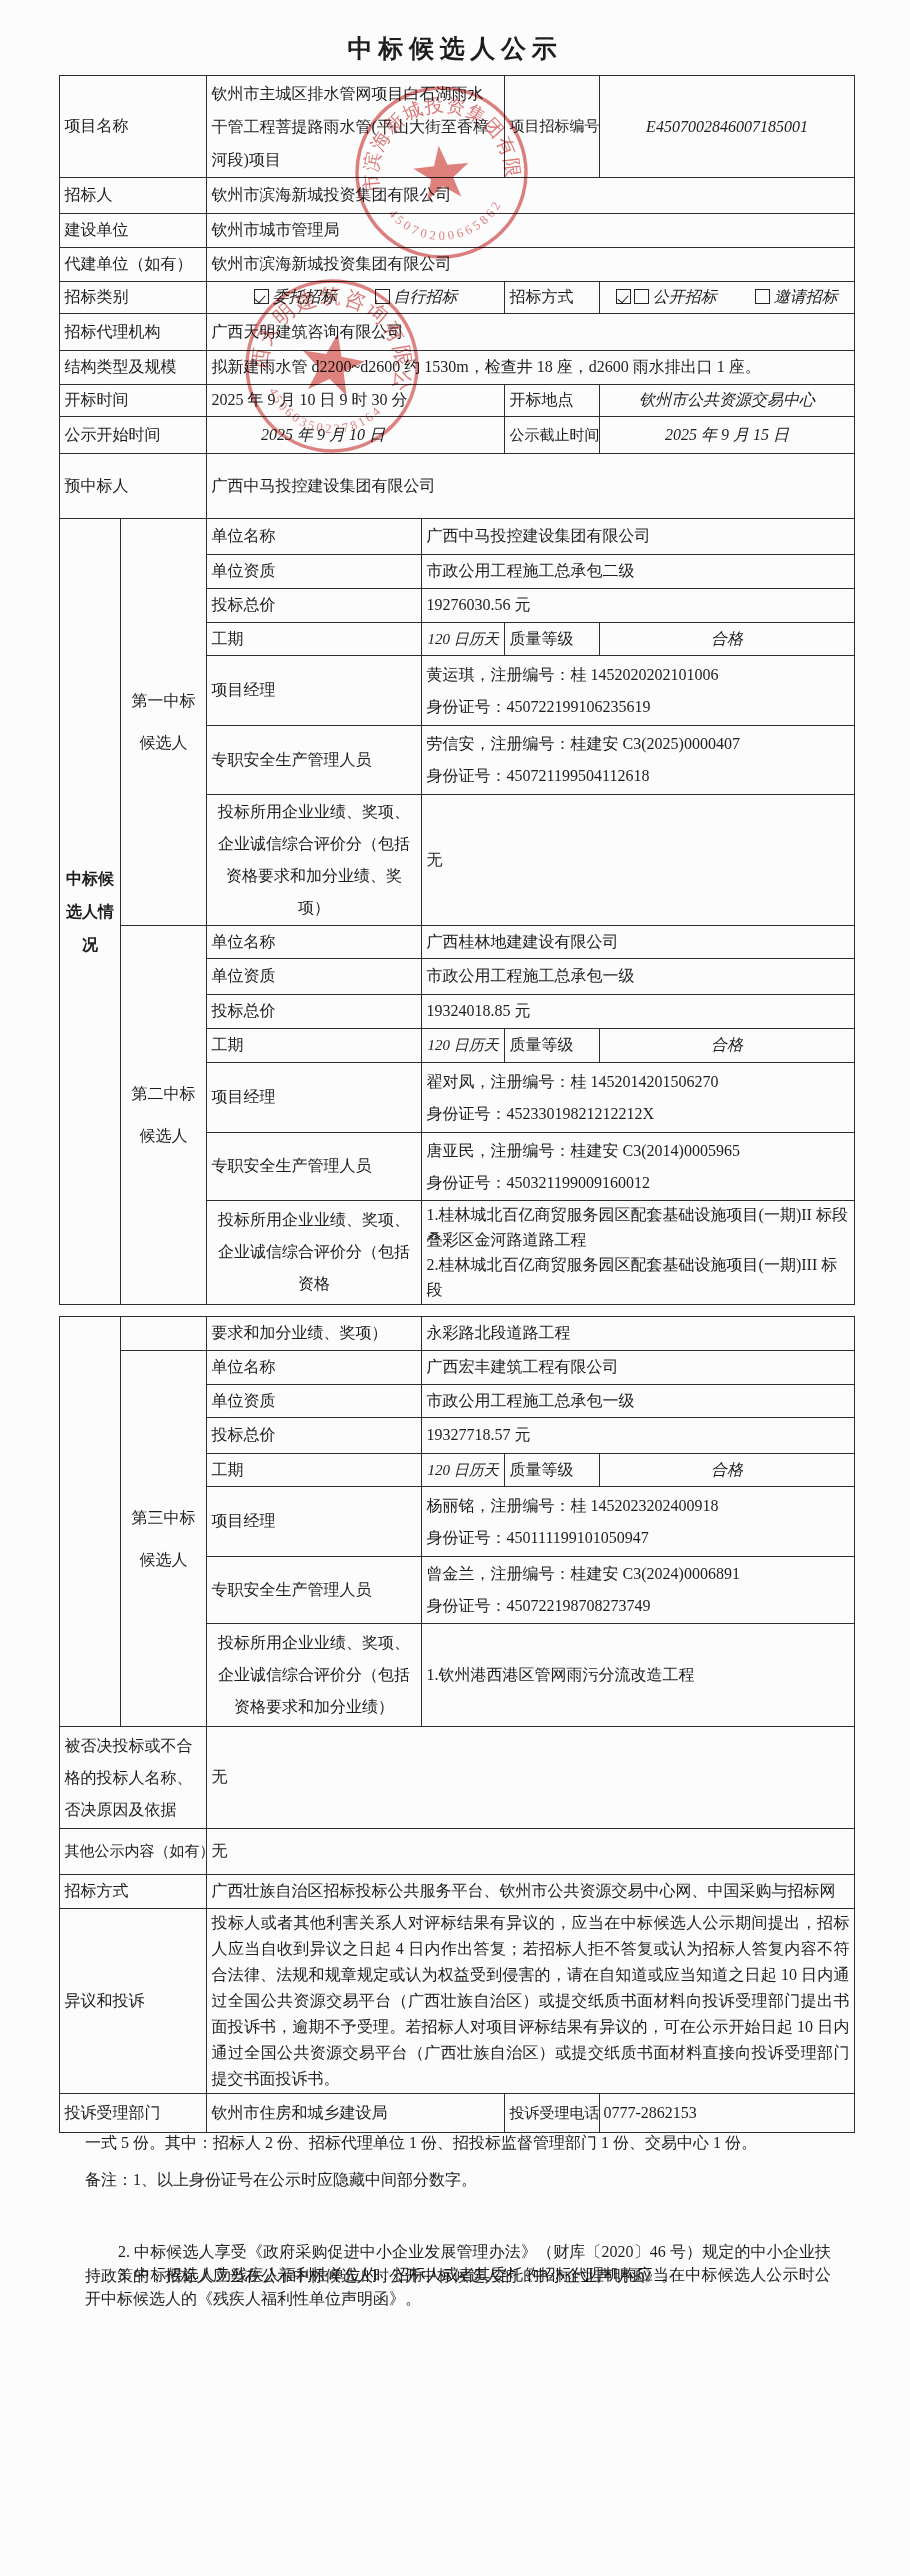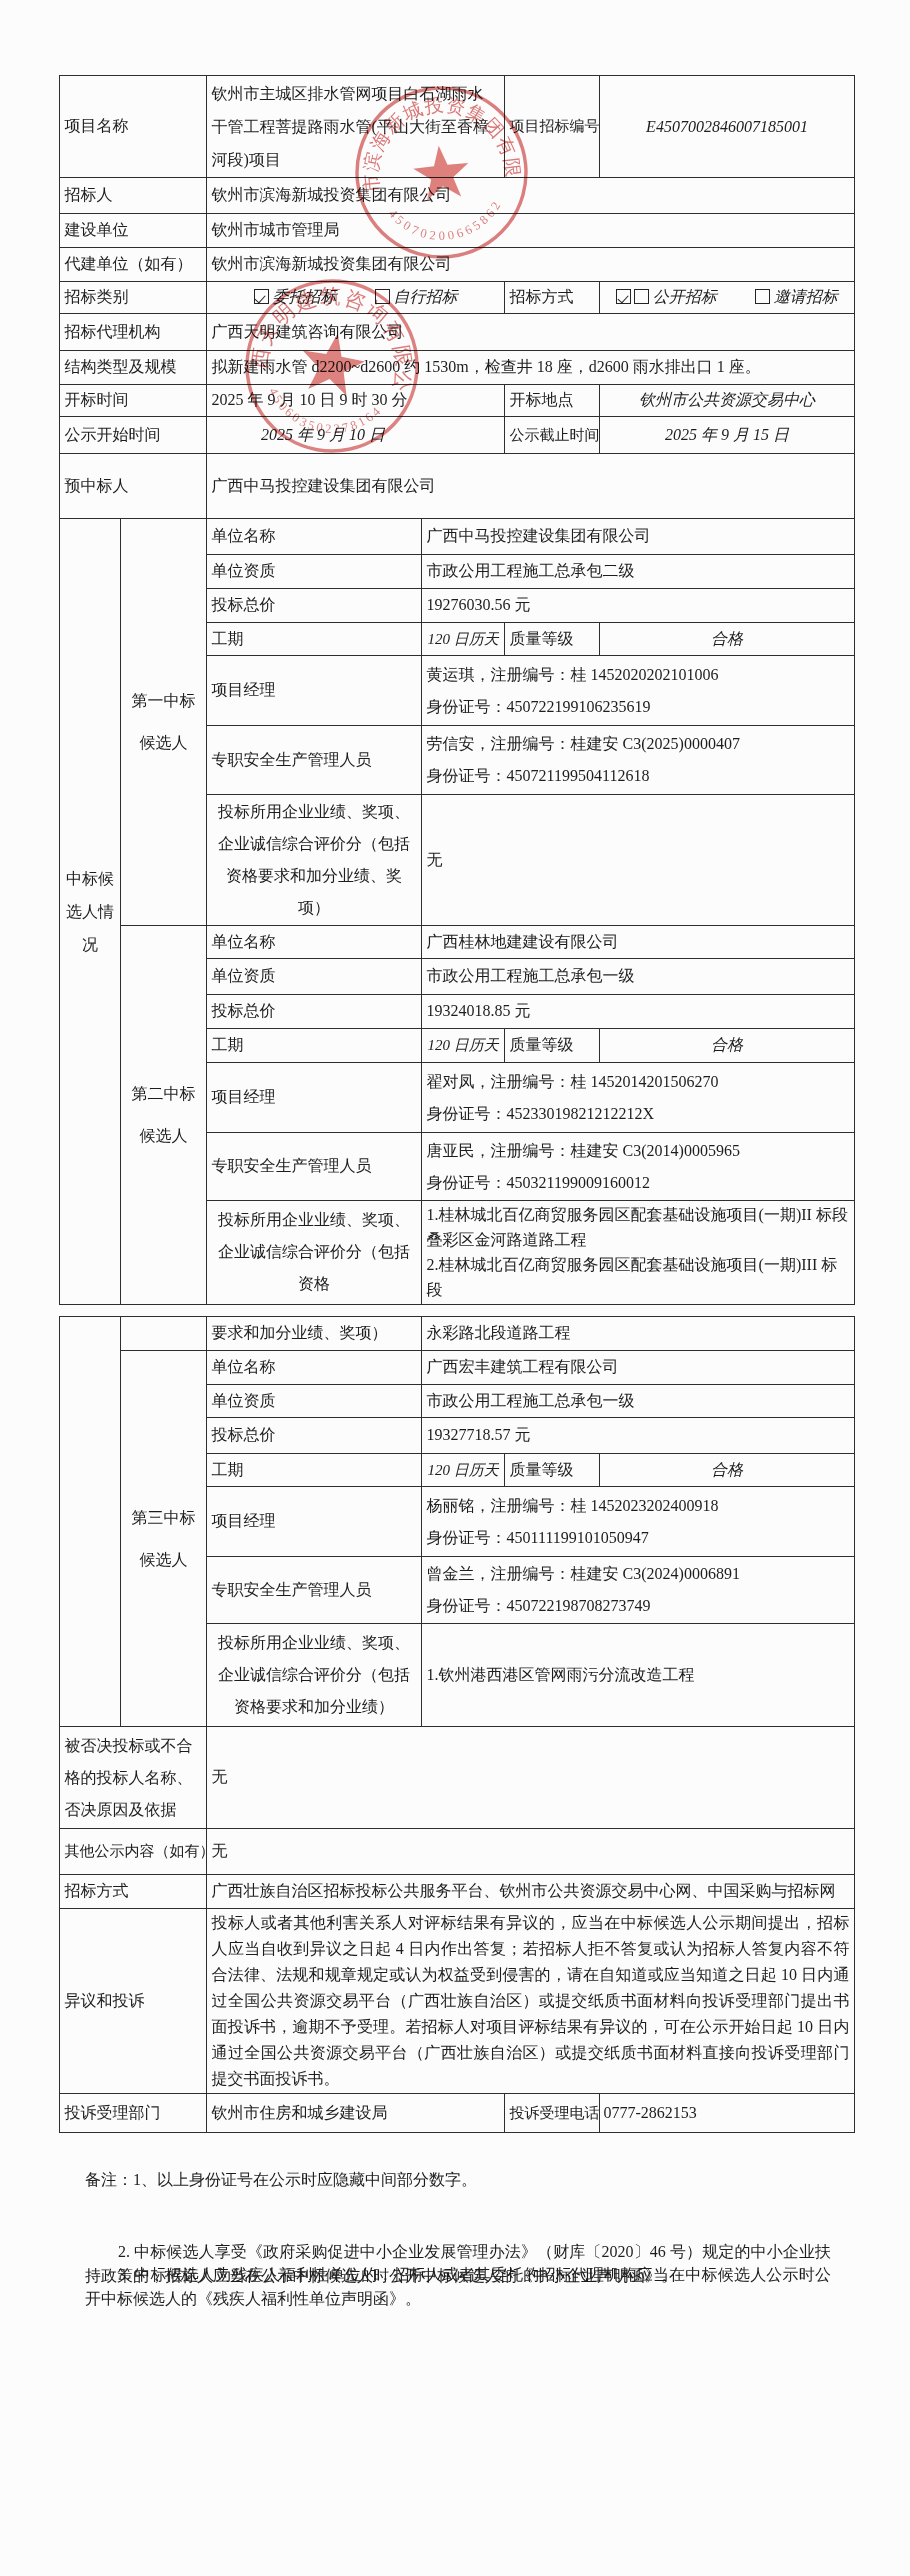--- a/index.html
+++ b/index.html
@@ -12,36 +12,37 @@
   table.doc td{border:1.1px solid #2e2e2e;vertical-align:middle;overflow:hidden;padding:1.1px 4.6px;}
   td.lbl{padding:1.1px 2.3px;}
   td.val{text-align:left;padding-left:9.2px;}
   td.ctr{text-align:center;font-style:italic;}
   .nw26{font-size:15px;white-space:nowrap;}
   .proj{line-height:33px;}
   .two-line div{line-height:32px;}
   .awards-lbl{line-height:32px;text-align:center;}
   .awards-lines div{line-height:25px;}
   .rank{line-height:42px;text-align:center;padding:0 8px;}
-  .section-vert{line-height:33px;text-align:center;padding:0 5.7px;}
+  .section-vert{line-height:33px;text-align:center;padding:0 5.7px;font-weight:bold;}
   .objection{line-height:26px;text-align:justify;padding:5.7px 9.2px;}
   .cb{display:inline-block;width:13px;height:13px;border:1.7px solid #242424;
       vertical-align:-2.3px;margin-right:4px;position:relative;background:transparent;}
   .cb.ck::before{content:"";position:absolute;left:0.6px;top:4.6px;width:8.6px;height:4.6px;
       border-left:1.7px solid #242424;border-bottom:1.7px solid #242424;transform:rotate(-48deg);}
   .cbgap{display:inline-block;width:38px;}
   .note{position:absolute;left:85px;width:746px;font-size:16px;line-height:24px;text-align:justify;}
   .stamp{position:absolute;mix-blend-mode:multiply;opacity:.82;}
   .stamp text{font-family:"Liberation Serif","DejaVu Serif",serif;}
 </style>
 </head>
 <body>
 
 <div class="page">
 
+  <div class="doc-title">中标候选人公示</div>
 
   <table class="doc" style="top:75px;">
     <colgroup>
       <col style="width:61px">
         <col style="width:86px">
         <col style="width:215px">
       <col style="width:83px">
         <col style="width:95px">
         <col style="width:255px">
     </colgroup>
@@ -253,20 +254,21 @@
     </tr>
     <tr style="height:39px">
       <td class="lbl" colspan="2">投诉受理部门</td>
       <td class="val" colspan="2">钦州市住房和城乡建设局</td>
       <td class="lbl nw26">投诉受理电话</td>
       <td class="val" style="padding-left:3.4px">0777-2862153</td>
     </tr>
   </tbody>
     </table>
 
+  <div class="note" style="top:2131px;">一式 5 份。其中：招标人 2 份、招标代理单位 1 份、招投标监督管理部门 1 份、交易中心 1 份。</div>
   <div class="note" style="top:2168px;">备注：1、以上身份证号在公示时应隐藏中间部分数字。</div>
   <div class="note" style="top:2204px;text-indent:33px;margin-top:36px;">2. 中标候选人享受《政府采购促进中小企业发展管理办法》（财库〔2020〕46 号）规定的中小企业扶持政策的，招标人应当在公示中标候选人时公开中标候选人的《中小企业声明函》。</div>
   <div class="note" style="top:2263px;text-indent:33px;">3. 中标候选人为残疾人福利性单位的，招标人或者其委托的招标代理机构应当在中标候选人公示时公开中标候选人的《残疾人福利性单位声明函》。</div>
 
   <svg class="stamp" style="left:353px;top:84px;transform:rotate(-6deg);" width="177" height="177" viewBox="0 0 308 308">
     <defs>
       <path id="arcA1" d="M 47,193 A 112,112 0 1 1 261,193"></path>
       <path id="arcA2" d="M 44,196 A 118,118 0 0 0 264,196"></path>
     </defs>
     <circle cx="154" cy="154" r="147" fill="none" stroke="#cf4a47" stroke-width="6" opacity="0.85"></circle>

